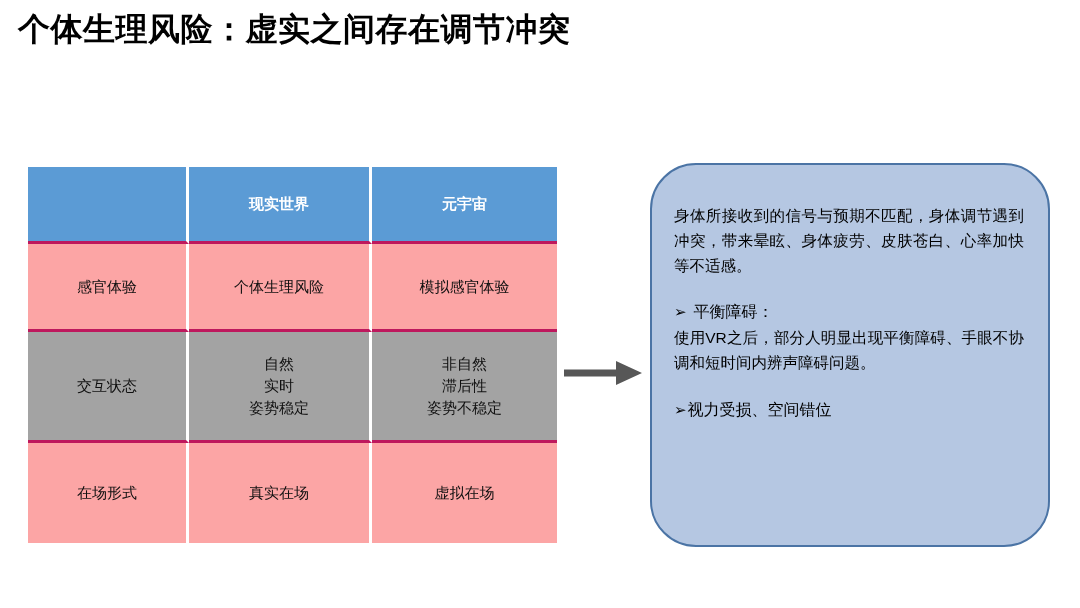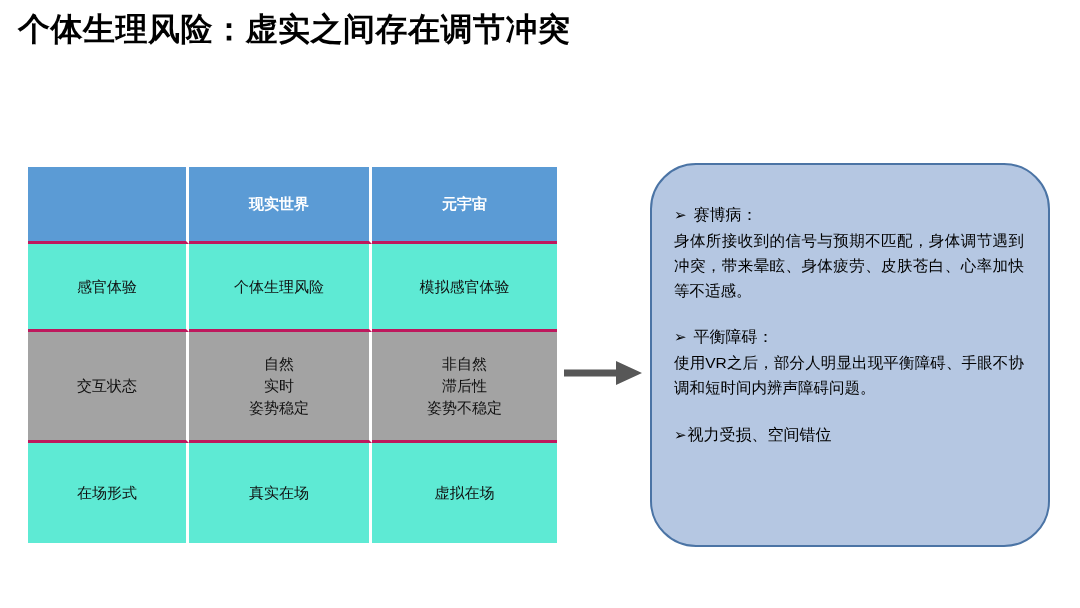--- a/index.html
+++ b/index.html
@@ -59,21 +59,21 @@
 
   .thead-row th {
     background: #5b9bd5;
     color: #ffffff;
     font-size: 15px;
     font-weight: bold;
     height: 74px;
   }
   .thead-row th.corner-cell { color: transparent; }
 
-  .row-dark td { background: #5eead4; }
+  .row-dark td { background: #fca5a5; }
   .row-light td { background: #a3a3a3; }
 
   .body-cell {
     font-size: 15px;
     font-weight: normal;
     line-height: 1.45;
     color: #101010;
   }
   .row-sense td  { height: 85px; }
   .row-inter td  { height: 108px; }
@@ -179,23 +179,20 @@
   </tbody>
 </table>
 
 <svg id="connector-arrow" viewBox="0 0 80 30">
   <path d="M0,11.5 L52,11.5 L52,3 L78,15 L52,27 L52,18.5 L0,18.5 Z" fill="#575757"></path>
 </svg>
 
 <div id="callout-box">
 
   <div class="callout-block">
-    <div class="callout-heading">
-      <span class="bullet-arrow">➢</span><span>赛博病：</span>
-    </div>
     <div class="callout-body">身体所接收到的信号与预期不匹配，身体调节遇到冲突，带来晕眩、身体疲劳、皮肤苍白、心率加快等不适感。</div>
   </div>
 
   <div class="callout-block">
     <div class="callout-heading">
       <span class="bullet-arrow">➢</span><span>平衡障碍：</span>
     </div>
     <div class="callout-body">使用VR之后，部分人明显出现平衡障碍、手眼不协调和短时间内辨声障碍问题。</div>
   </div>
 

